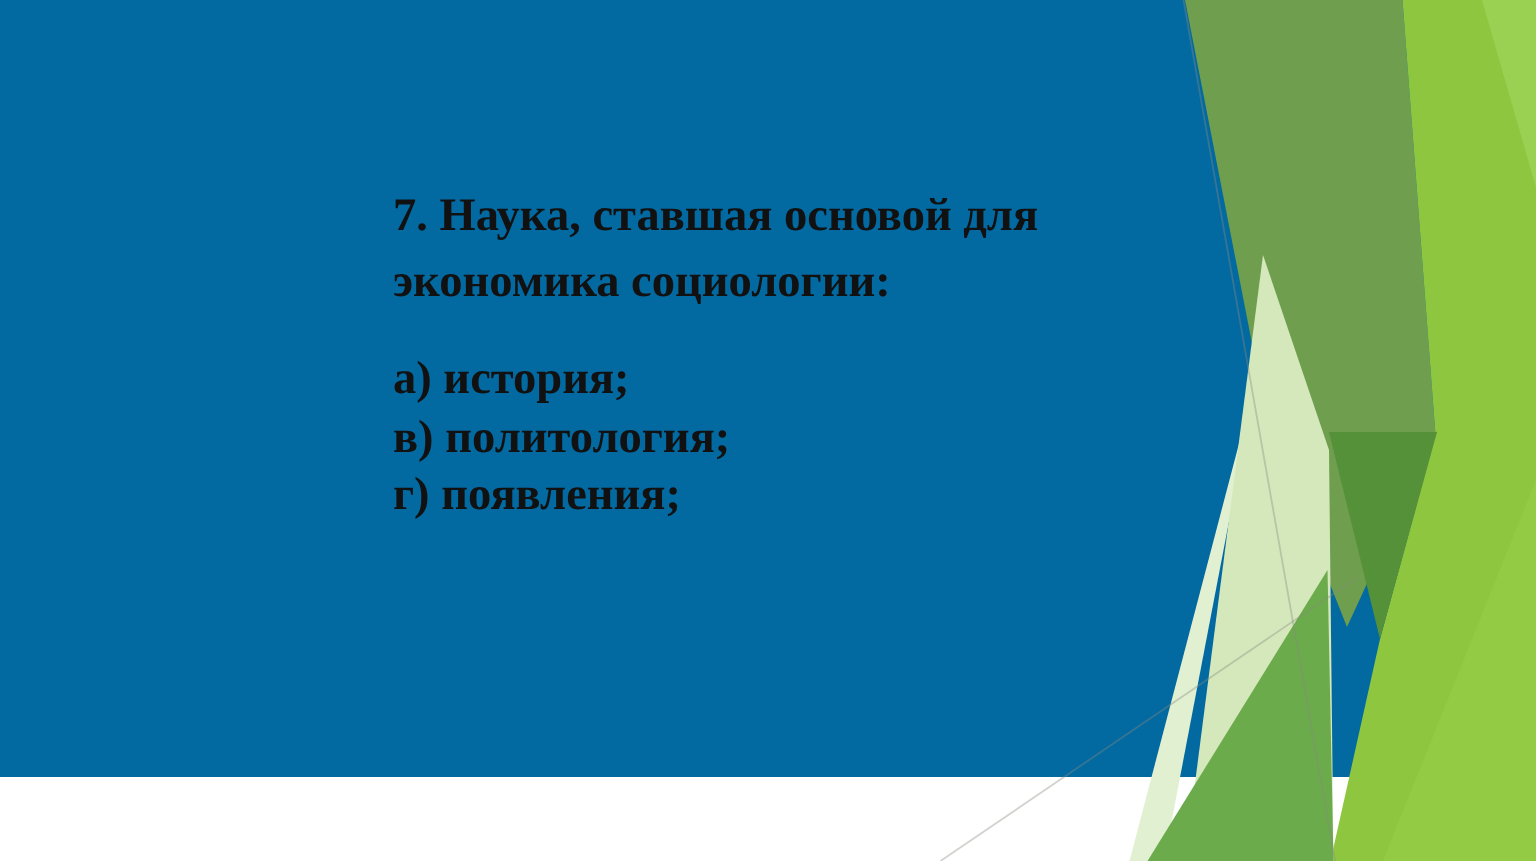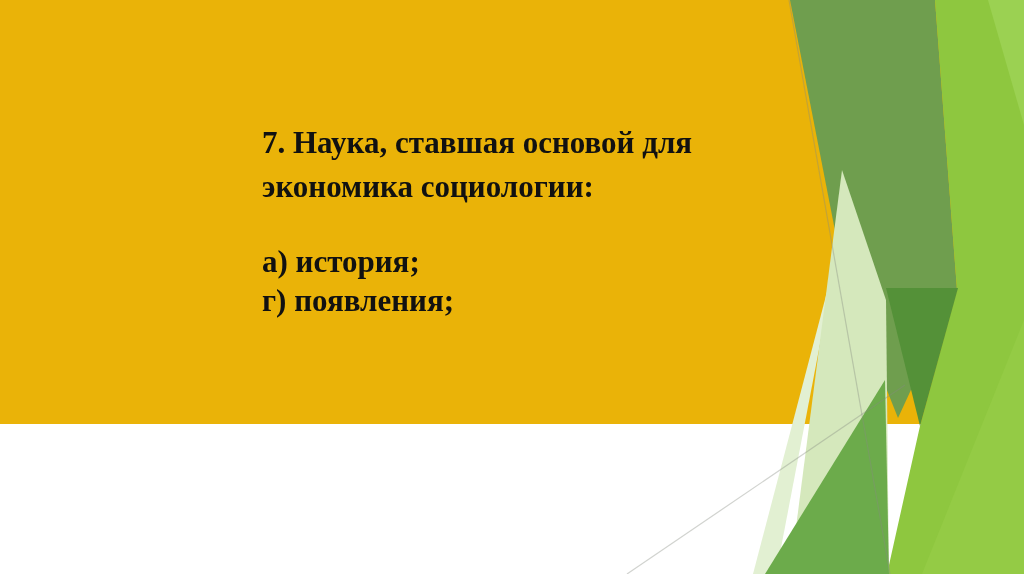--- a/index.html
+++ b/index.html
@@ -1,27 +1,27 @@
 <!DOCTYPE html>
 <html><head>
 <meta charset="utf-8">
 <style>
   html,body{margin:0;padding:0;}
   body{
     width:1024px;height:574px;overflow:hidden;background:#ffffff;
     font-family:"Liberation Serif","DejaVu Serif",serif;
   }
-  .slide{position:relative;width:1024px;height:424px;background:#eab308;}
+  .slide{position:relative;width:1024px;height:518px;background:#0369a1;}
   .decor-svg{position:absolute;top:0;left:0;width:1024px;height:574px;}
   .textblock{
     position:absolute;left:262px;top:121px;width:510px;
     color:#111111;font-weight:700;
   }
   .qline{font-size:31px;line-height:44px;white-space:nowrap;}
-  .opts{margin-top:34px;}
+  .opts{margin-top:24px;}
   .opt{font-size:31px;line-height:38.5px;white-space:nowrap;}
 </style>
 </head>
 <body>
 
 <div class="slide">
 
   <svg class="decor-svg" viewBox="0 0 1024 574" xmlns="http://www.w3.org/2000/svg">
     <polygon points="790,0 935,0 957,290 898,418 846,287" fill="#6f9e4e"></polygon>
     <polygon points="935,0 1024,0 1024,574 887,574 920,426 957,290" fill="#8ec73f"></polygon>
@@ -33,17 +33,18 @@
     <polygon points="885,380 889,574 765,574" fill="#6cab4b"></polygon>
     <line x1="789" y1="0" x2="890" y2="574" stroke-width="1.2" stroke-opacity="0.38" stroke="#878c80"></line>
     <line x1="905" y1="385" x2="627" y2="574" stroke-width="1.2" stroke-opacity="0.38" stroke="#878c80"></line>
   </svg>
 
   <div class="textblock">
     <div class="qline">7. Наука, ставшая основой для</div>
     <div class="qline">экономика социологии:</div>
     <div class="opts">
       <div class="opt">а) история;</div>
+      <div class="opt">в) политология;</div>
       <div class="opt">г) появления;</div>
     </div>
   </div>
 
 </div>
 
 </body></html>

